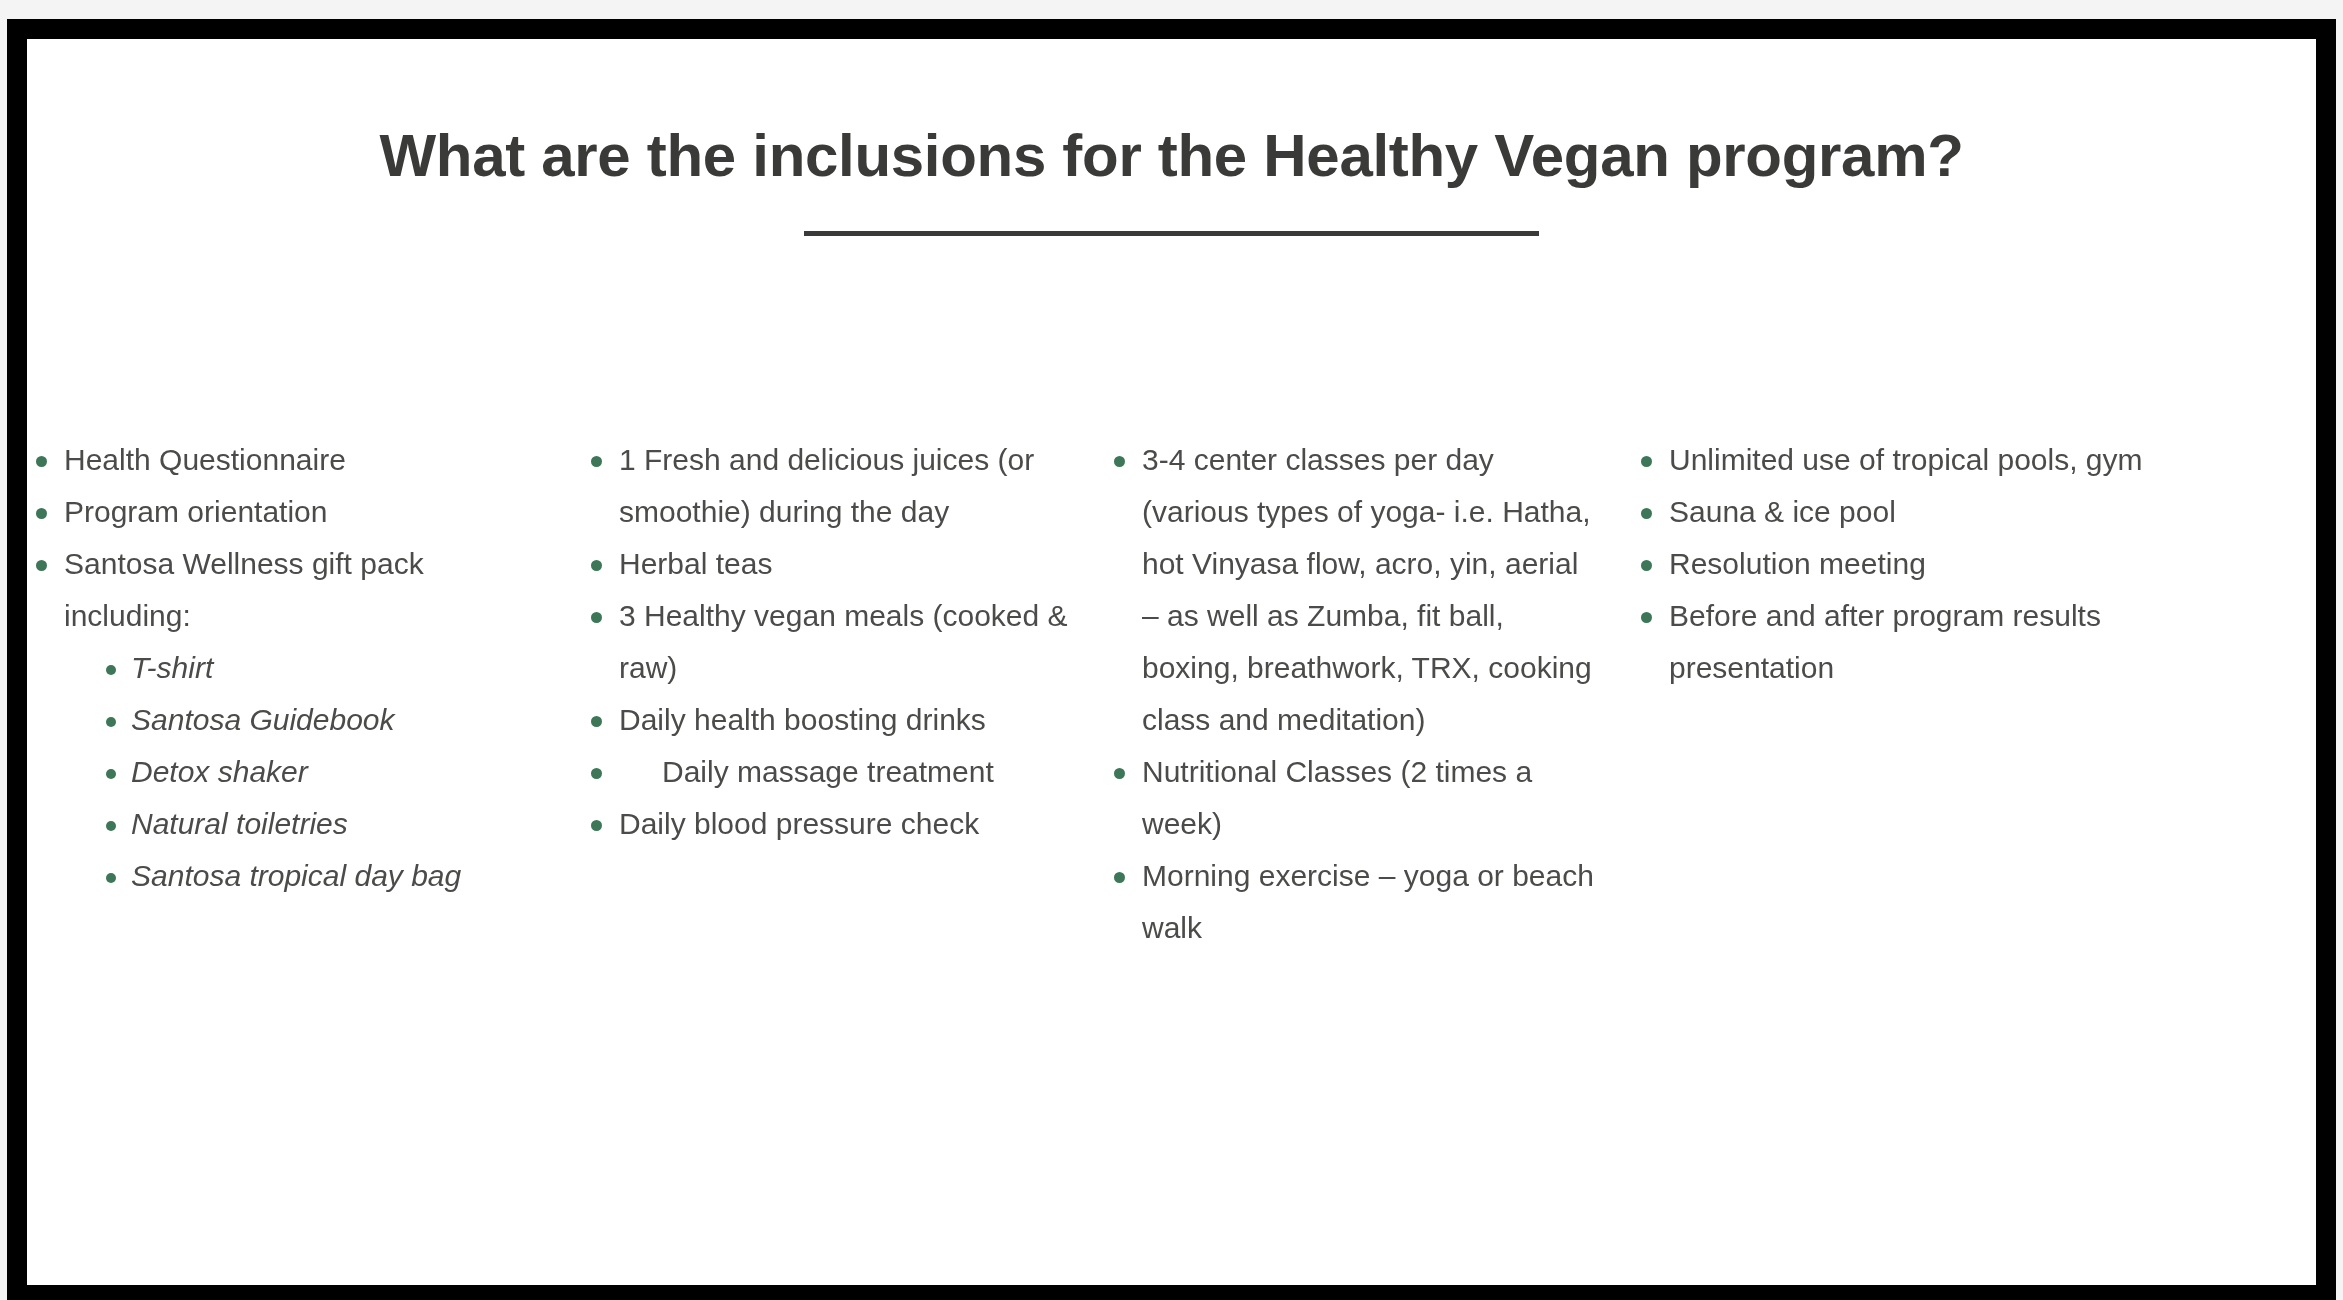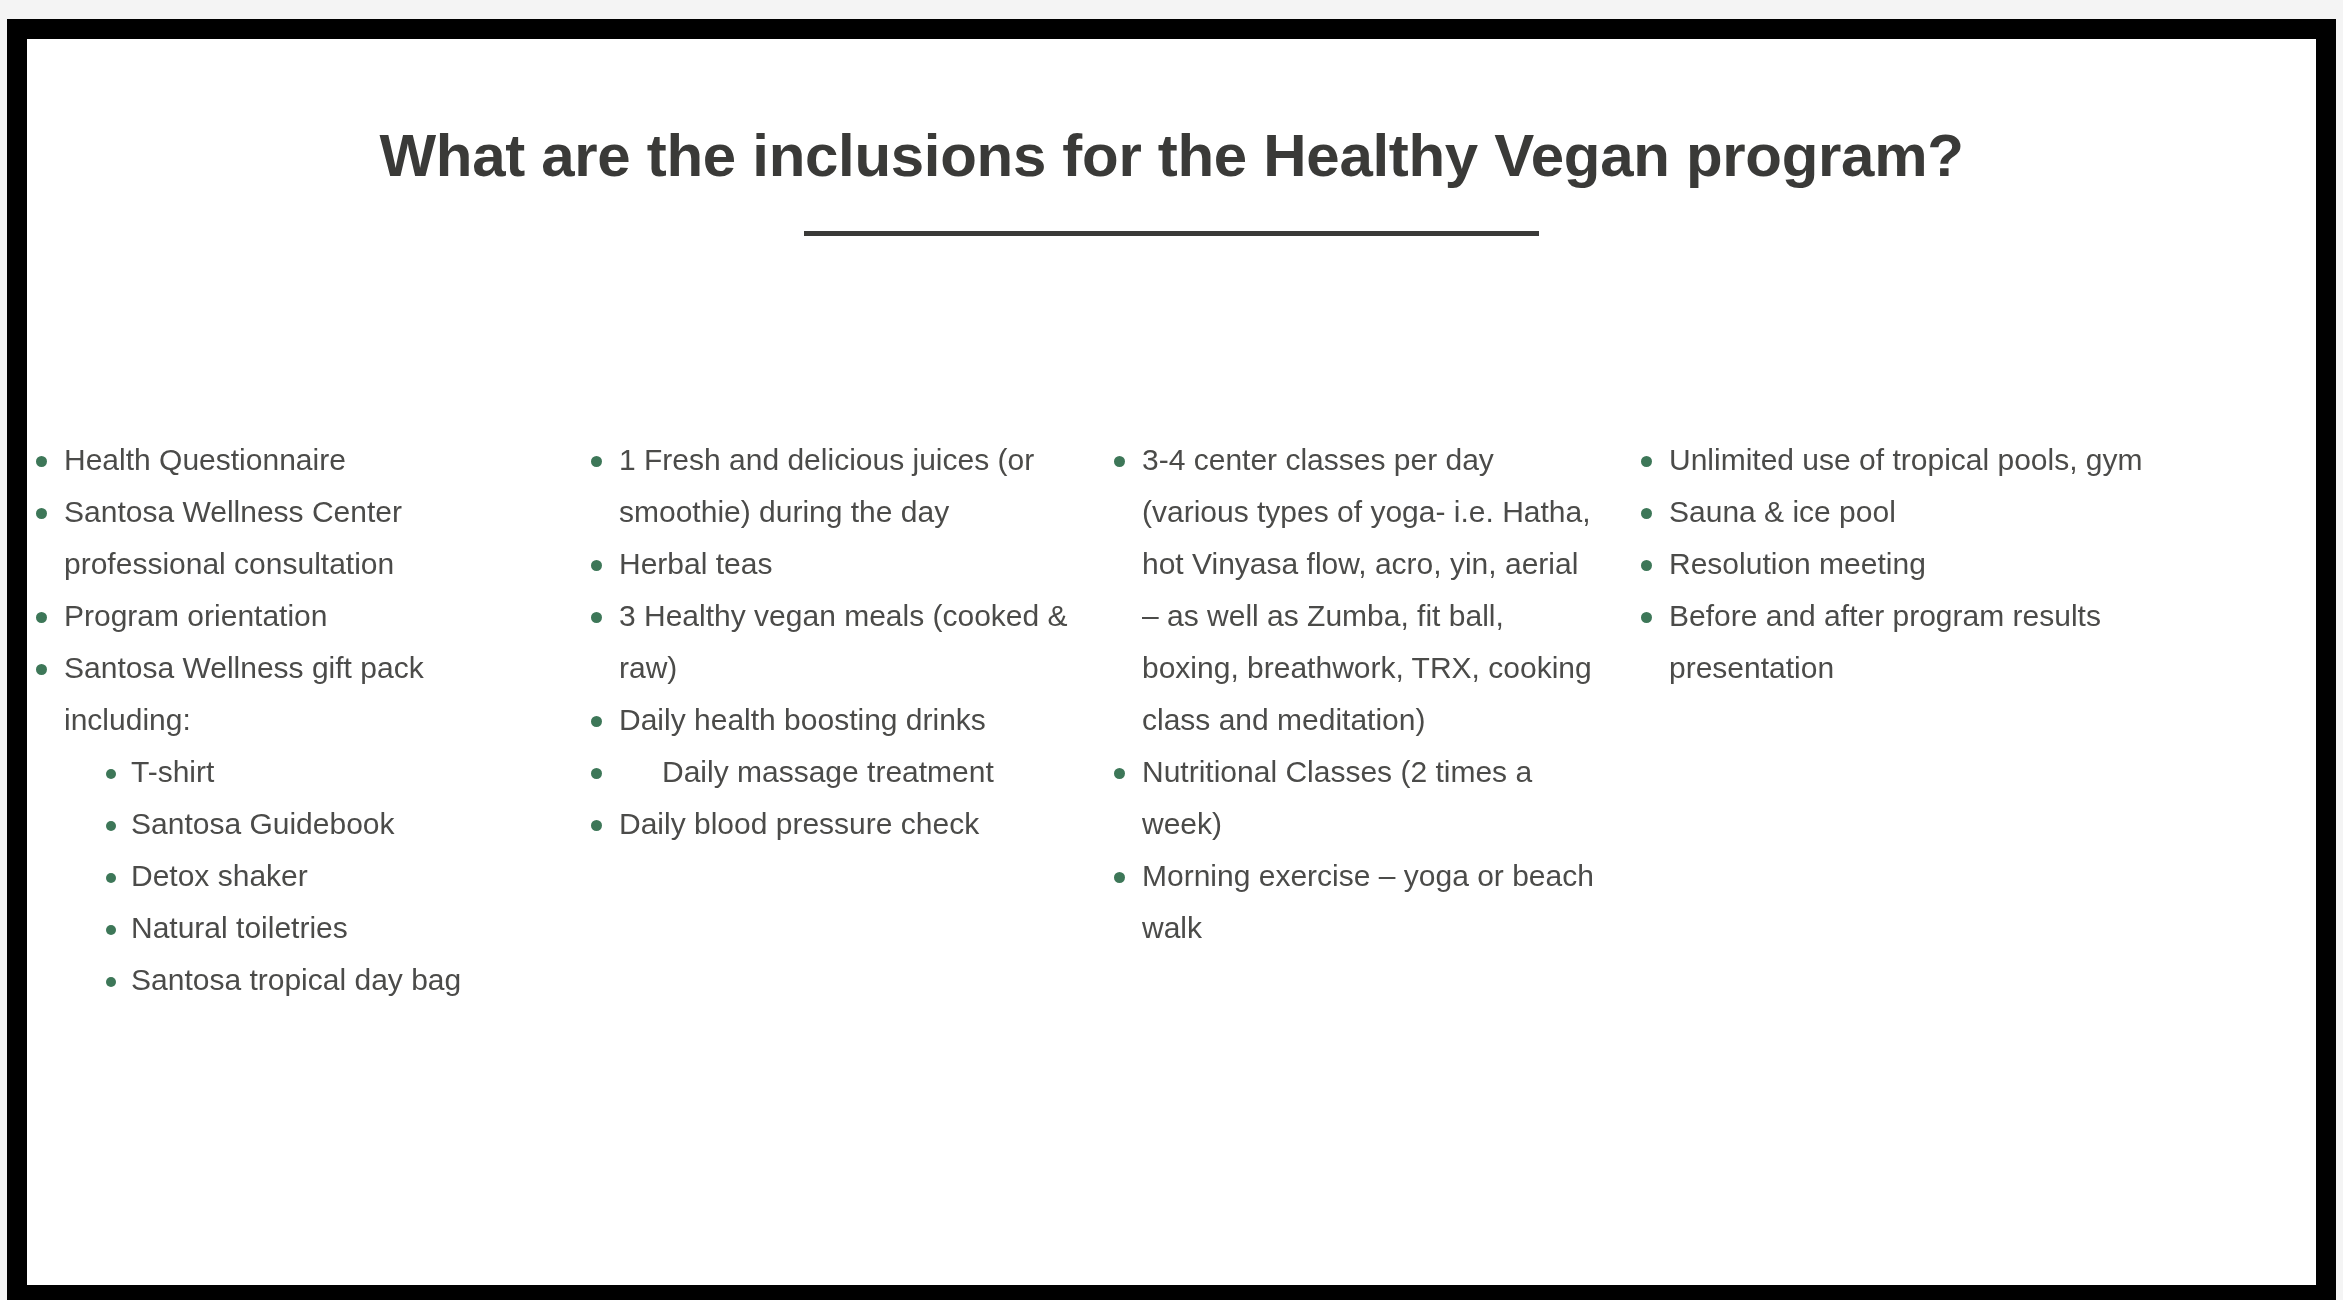--- a/index.html
+++ b/index.html
@@ -116,20 +116,21 @@
   ul.subbullets > li {
     position: relative;
     padding-left: 33px;
     font-size: 30px;
     line-height: 52px;
     color: #4b4b49;
   }
 
   ul.subbullets > li > .li-text {
     display: block;
+    font-style: italic;
   }
 
   ul.subbullets > li > .li-text::before {
     content: "";
     position: absolute;
     left: 8px;
     top: 23px;
     width: 10px;
     height: 10px;
     border-radius: 50%;
@@ -150,23 +151,20 @@
     </div>
 
     <div class="columns">
 
       <div class="column col-1">
         <ul class="bullets">
           <li>
             <span class="li-text">Health Questionnaire</span>
           </li>
           <li>
-            <span class="li-text">Santosa Wellness Center professional consultation</span>
-          </li>
-          <li>
             <span class="li-text">Program orientation</span>
           </li>
           <li>
             <span class="li-text">Santosa Wellness gift pack including:</span>
             <ul class="subbullets">
               <li>
                 <span class="li-text">T-shirt</span>
               </li>
               <li>
                 <span class="li-text">Santosa Guidebook</span>

